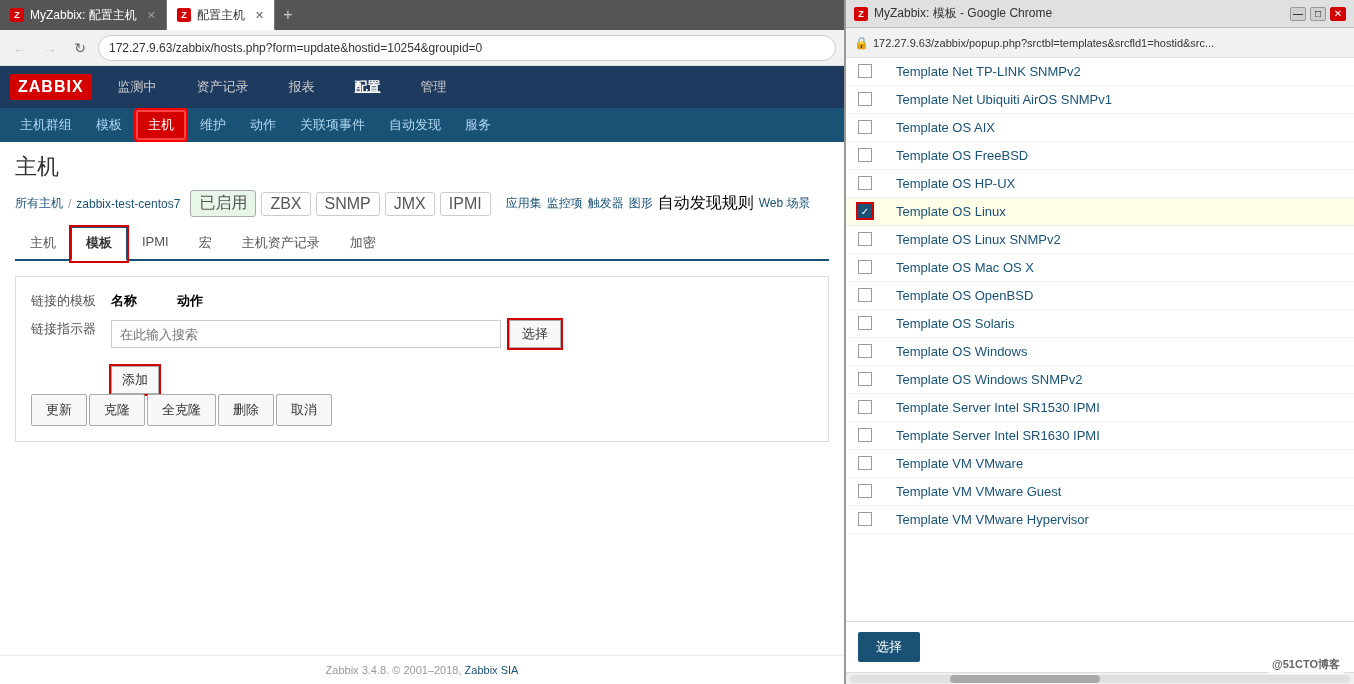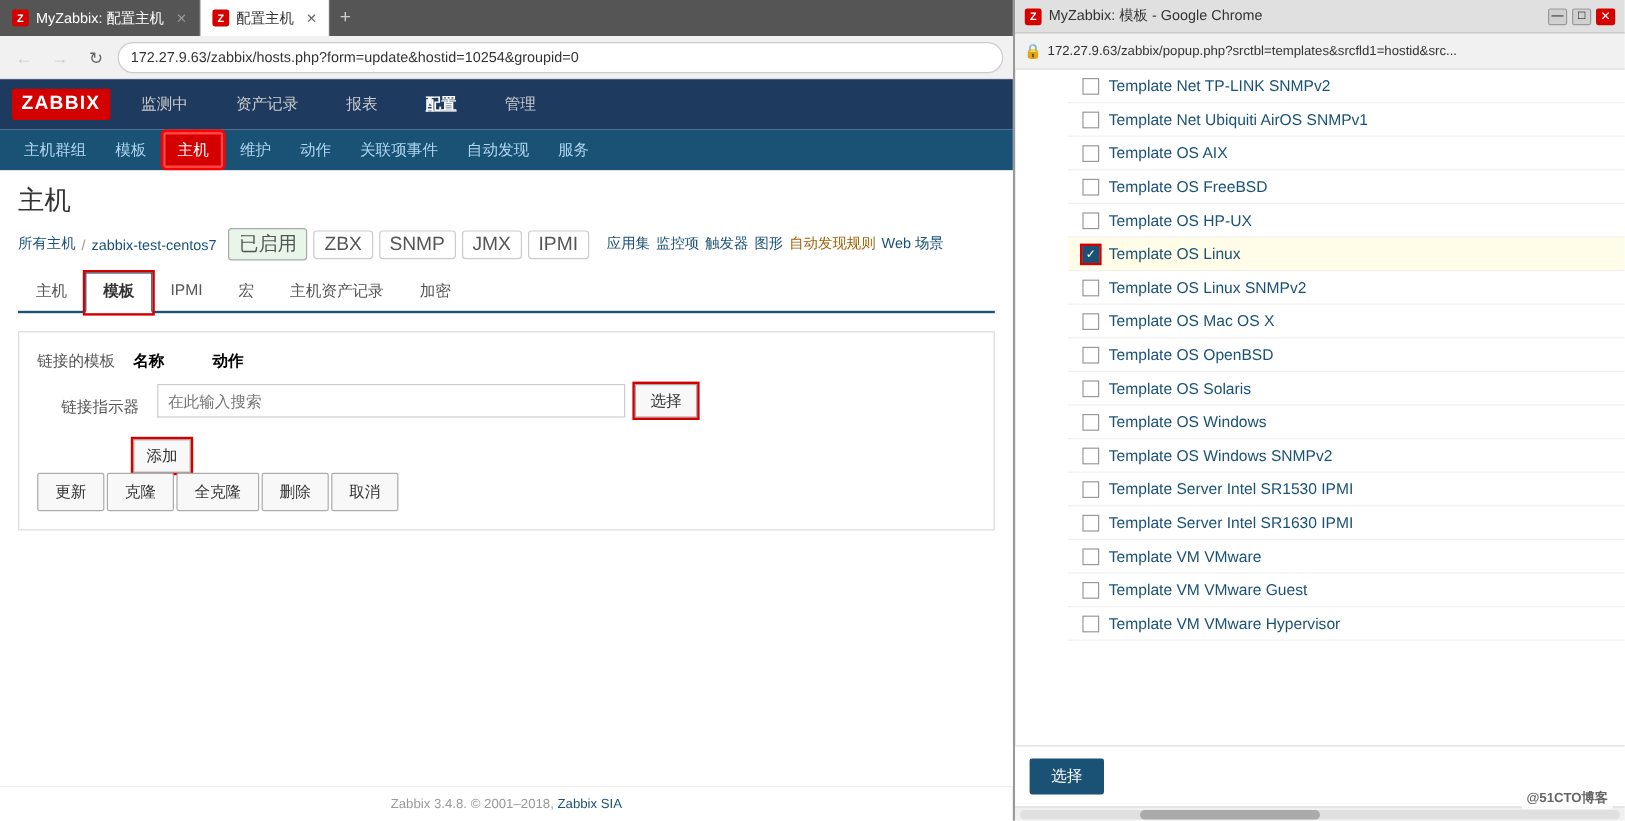--- a/index.html
+++ b/index.html
@@ -50,21 +50,21 @@
     .status-badge { padding: 2px 8px; border: 1px solid #ccc; font-size: 16px; color: #555; border-radius: 3px; cursor: pointer; }
     .status-badge.green { background: #e8f5e9; border-color: #aaa; }
 
     
     .form-tabs { display: flex; border-bottom: 2px solid #1a5276; margin-bottom: 15px; }
     .form-tab { padding: 6px 14px; font-size: 13px; color: #555; cursor: pointer; border: 1px solid transparent; }
     .form-tab.active { background: #fff; color: #333; border: 1px solid #1a5276; border-bottom: 2px solid #fff; margin-bottom: -2px; font-weight: bold; outline: 2px solid #d40000; }
 
     
     .form-section { border: 1px solid #ddd; padding: 15px; margin-bottom: 15px; min-height: 120px; }
-    .form-row { display: flex; align-items: flex-end; margin-bottom: 12px; margin-left: 20px; }
+    .form-row { display: flex; align-items: flex-start; margin-bottom: 12px; }
     .link-indicator-row { display: flex; align-items: center; gap: 8px; }
     .search-input { width: 390px; height: 28px; border: 1px solid #ccc; padding: 0 8px; font-size: 13px; color: #aaa; }
     .select-btn { padding: 4px 12px; background: #f8f8f8; border: 1px solid #aaa; font-size: 13px; cursor: pointer; color: #333; outline: 2px solid #d40000; }
     .add-btn { padding: 4px 10px; background: #f8f8f8; border: 1px solid #aaa; font-size: 13px; cursor: pointer; color: #333; margin-top: 6px; outline: 2px solid #d40000; }
 
     
     .action-buttons { display: flex; gap: 2px; }
     .action-btn { padding: 6px 14px; border: 1px solid #aaa; background: #f8f8f8; font-size: 13px; cursor: pointer; color: #333; border-radius: 2px; }
 
     
@@ -79,21 +79,21 @@
     .popup-win-btns { display: flex; gap: 4px; }
     .popup-win-btn { width: 16px; height: 14px; border: 1px solid #999; border-radius: 2px; font-size: 10px; cursor: pointer; display: flex; align-items: center; justify-content: center; background: #d0d0d0; }
 
     .popup-address-bar { background: #f1f1f1; height: 30px; display: flex; align-items: center; padding: 0 8px; gap: 4px; border-bottom: 1px solid #ddd; }
     .popup-lock { font-size: 12px; color: #666; }
     .popup-url { font-size: 11px; color: #333; flex: 1; overflow: hidden; text-overflow: ellipsis; white-space: nowrap; }
 
     
     .popup-content { flex: 1; overflow-y: auto; padding: 0; }
     .popup-list { list-style: none; }
-    .popup-list-item { display: flex; align-items: flex-end; padding: 6px 12px; border-bottom: 1px solid #f0f0f0; gap: 8px; cursor: pointer; margin-left: 44px; }
+    .popup-list-item { display: flex; align-items: flex-start; padding: 6px 12px; border-bottom: 1px solid #f0f0f0; gap: 24px; cursor: pointer; }
     .popup-list-item.selected { background: #fffde7; }
     .popup-checkbox { width: 14px; height: 14px; border: 1px solid #999; background: #fff; display: flex; align-items: center; justify-content: center; flex-shrink: 0; }
     .popup-checkbox.checked { background: #1a5276; border-color: #1a5276; color: #fff; font-size: 10px; }
     .popup-checkbox.checked.selected-item { background: #1a5276; outline: 2px solid #d40000; }
     .popup-item-text { color: #1a5276; font-size: 13px; cursor: pointer; }
 
     
     .popup-footer { padding: 10px 12px; border-top: 1px solid #ddd; background: #fff; }
     .popup-select-btn { padding: 6px 18px; background: #1a5276; color: #fff; border: none; font-size: 13px; cursor: pointer; border-radius: 2px; }
 
@@ -165,21 +165,21 @@
         <span class="breadcrumb-sep">  </span>
         <span class="status-badge green">已启用</span>
         <span class="status-badge">ZBX</span>
         <span class="status-badge">SNMP</span>
         <span class="status-badge">JMX</span>
         <span class="status-badge">IPMI</span>
         <span style="margin-left:10px; color:#1a5276; font-size:12px; cursor:pointer;">应用集</span>
         <span style="color:#1a5276; font-size:12px; cursor:pointer;">监控项</span>
         <span style="color:#1a5276; font-size:12px; cursor:pointer;">触发器</span>
         <span style="color:#1a5276; font-size:12px; cursor:pointer;">图形</span>
-        <span style="color:#a16207; font-size:12px; cursor:pointer;">自动发现规则</span>
+        <span style="color:#000000; font-size:16px; cursor:pointer;">自动发现规则</span>
         <span style="color:#1a5276; font-size:12px; cursor:pointer;">Web 场景</span>
       </div>
 
       <div class="form-tabs">
         <div class="form-tab">主机</div>
         <div class="form-tab active" style="outline: 2px solid #d40000;">模板</div>
         <div class="form-tab">IPMI</div>
         <div class="form-tab">宏</div>
         <div class="form-tab">主机资产记录</div>
         <div class="form-tab">加密</div>

